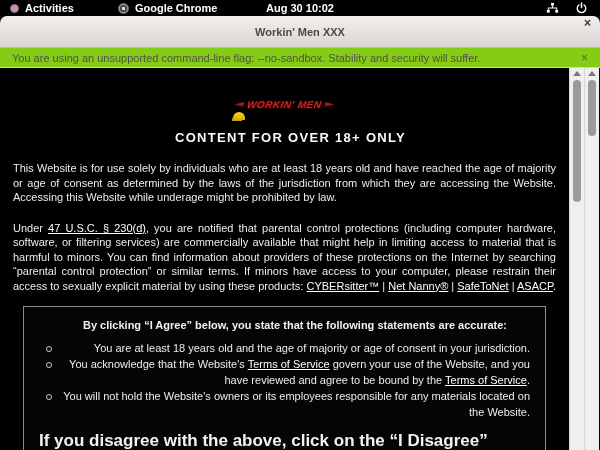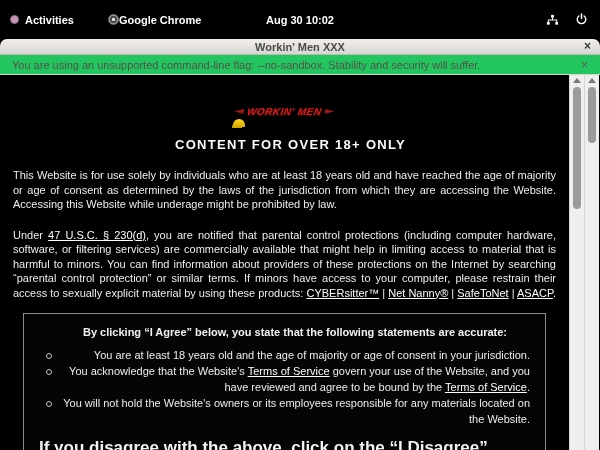--- a/index.html
+++ b/index.html
@@ -4,52 +4,52 @@
 <style>
   * { box-sizing: border-box; }
   html,body { margin:0; padding:0; }
   body {
     width:600px; height:450px; overflow:hidden;
     background:#000; font-family:"Liberation Sans", sans-serif;
   }
 
   
   .topbar {
-    height:39px; background:#000; color:#fff;
+    height:16px; background:#000; color:#fff;
     display:flex; align-items:center; position:relative;
     font-size:11px; font-weight:bold;
   }
   .activities { display:flex; align-items:center; gap:6px; margin-left:10px; cursor:pointer; }
   .rec-dot { width:9px; height:9px; border-radius:50%; background:#c695b6; border:1px solid #8d6b82; }
-  .chrome-item { display:flex; align-items:center; gap:0; margin-left:14px; cursor:pointer;padding-left:20px; }
+  .chrome-item { display:flex; align-items:center; gap:6px; margin-left:24px; cursor:pointer;padding-left:20px; }
   .chrome-orb {
     width:11px; height:11px; border-radius:50%;
     background:radial-gradient(circle at 50% 50%, #e8e8e8 0 20%, #4a4a4a 30% 55%, #9a9a9a 60%);
     border:1px solid #777;
   }
   .clock { position:absolute; left:50%; transform:translateX(-50%); }
   .sysicons { margin-left:auto; display:flex; align-items:center; gap:16px; margin-right:12px; }
   .sysicons svg { display:block; }
 
   
   .titlebar {
-    height:16px; border-radius:7px 7px 0 0;
+    height:32px; border-radius:7px 7px 0 0;
     background:linear-gradient(#f1efed,#d9d5d2);
     border-bottom:1px solid #bcb8b4;
     display:flex; align-items:center; justify-content:center;
     font-size:11px; font-weight:bold; color:#4c4a47; position:relative;
   }
   .titlebar .win-close {
     position:absolute; right:9px; top:0; line-height:15px;
     color:#3a3a3a; font-size:12px; font-weight:bold; cursor:pointer;
   }
 
   
   .warnbar {
-    height:20px; background:#22c55e; border-bottom:1px solid #d8d4d0;
+    height:20px; background:#84cc16; border-bottom:1px solid #d8d4d0;
     display:flex; align-items:center; padding:0 12px;
     font-size:11px; color:#55504c;gap:35px;
   }
   .warnbar .warn-close { margin-left:auto; color:#5a5a5a; font-size:12px; cursor:pointer; }
 
   
   .content { position:relative; height:392px; background:#000; color:#ececec; }
   .page { margin-right:31px; height:100%; overflow:hidden; }
 
   

